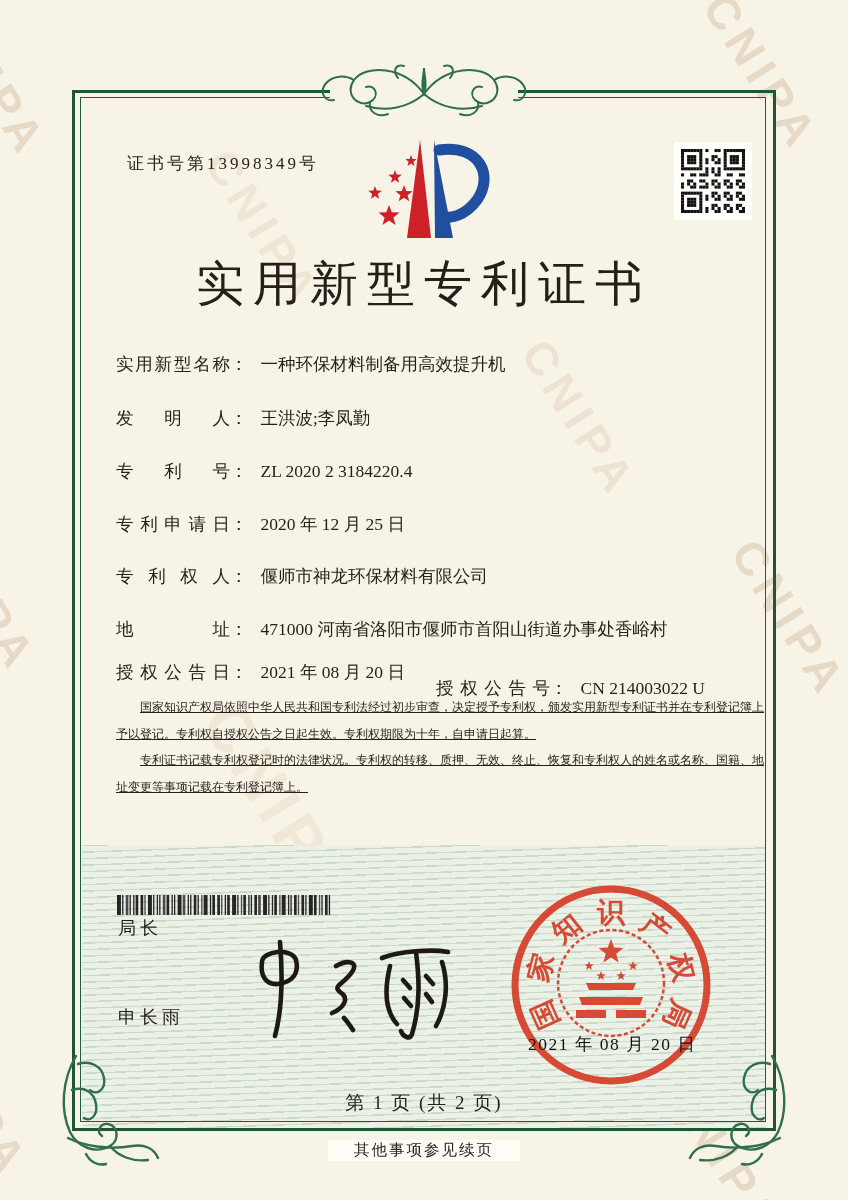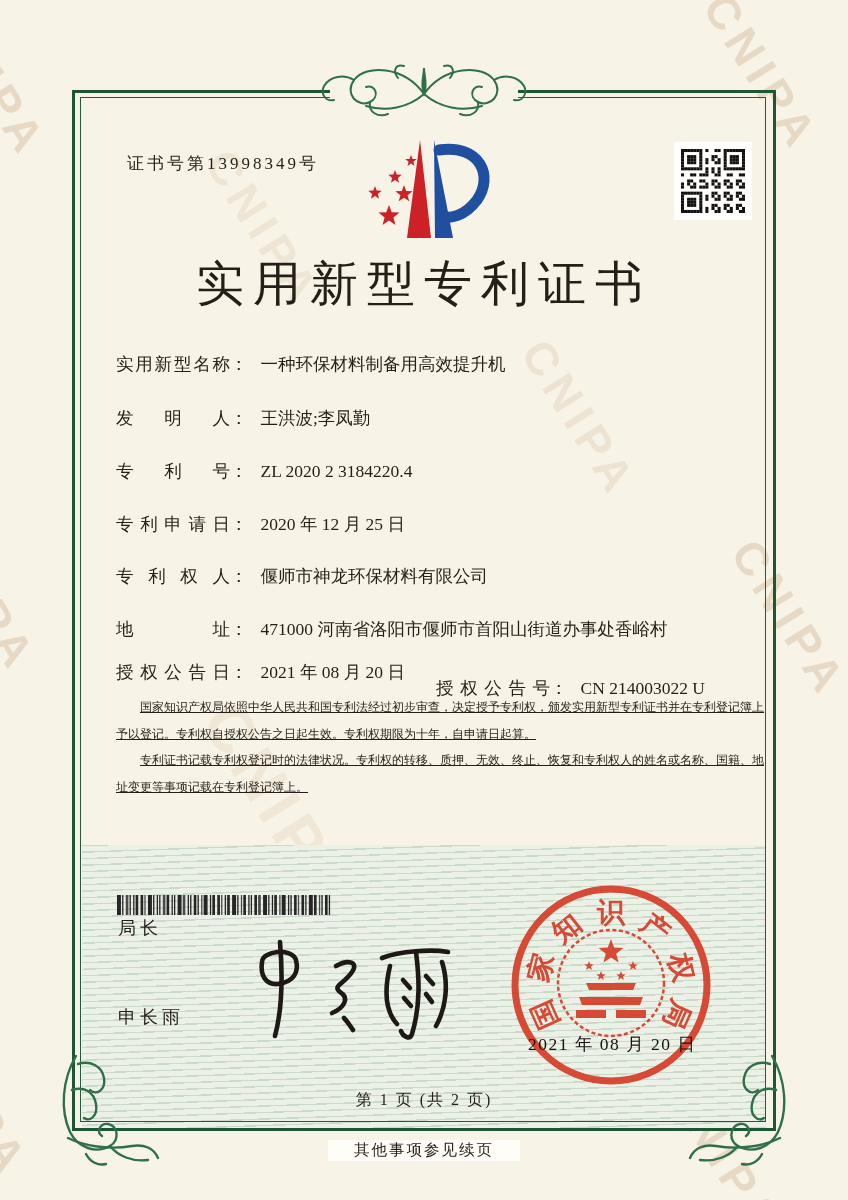--- a/index.html
+++ b/index.html
@@ -43,21 +43,21 @@
   .fvalue{display:inline-block;margin-left:13px;}
   .fpair2{position:absolute;left:320px;top:16px;}
   .body-text{position:absolute;left:116px;top:694px;width:648px;font-size:12px;line-height:26.5px;text-align:justify;z-index:5;text-decoration:underline;}
   .body-text p{margin:0;text-indent:2em;}
   .barcode{position:absolute;left:117px;top:895px;z-index:5;}
   .director{position:absolute;left:118px;top:916px;font-size:18px;letter-spacing:4px;z-index:5;}
   .director-name{position:absolute;left:118px;top:1005px;font-size:18px;letter-spacing:4px;z-index:5;}
   .signature{position:absolute;left:240px;top:936px;z-index:5;}
   .seal{position:absolute;left:506px;top:880px;z-index:6;opacity:0.94;}
   .seal-date{position:absolute;left:528px;top:1032px;font-size:17.5px;letter-spacing:1.5px;color:#16130e;z-index:7;white-space:nowrap;}
-  .page-num{position:absolute;left:0;top:1090px;width:100%;text-align:center;font-size:16px;letter-spacing:2px;z-index:5;}
+  .page-num{position:absolute;left:0;top:1090px;width:100%;text-align:center;font-size:19px;letter-spacing:2px;z-index:5;}
   .note-box{
     position:absolute;left:50%;top:1140px;transform:translateX(-50%);
     background:#fffdf7;padding:0 26px;font-size:15.5px;letter-spacing:2px;z-index:5;
   }
 </style>
 </head>
 <body>
 
 <div class="page">
 

